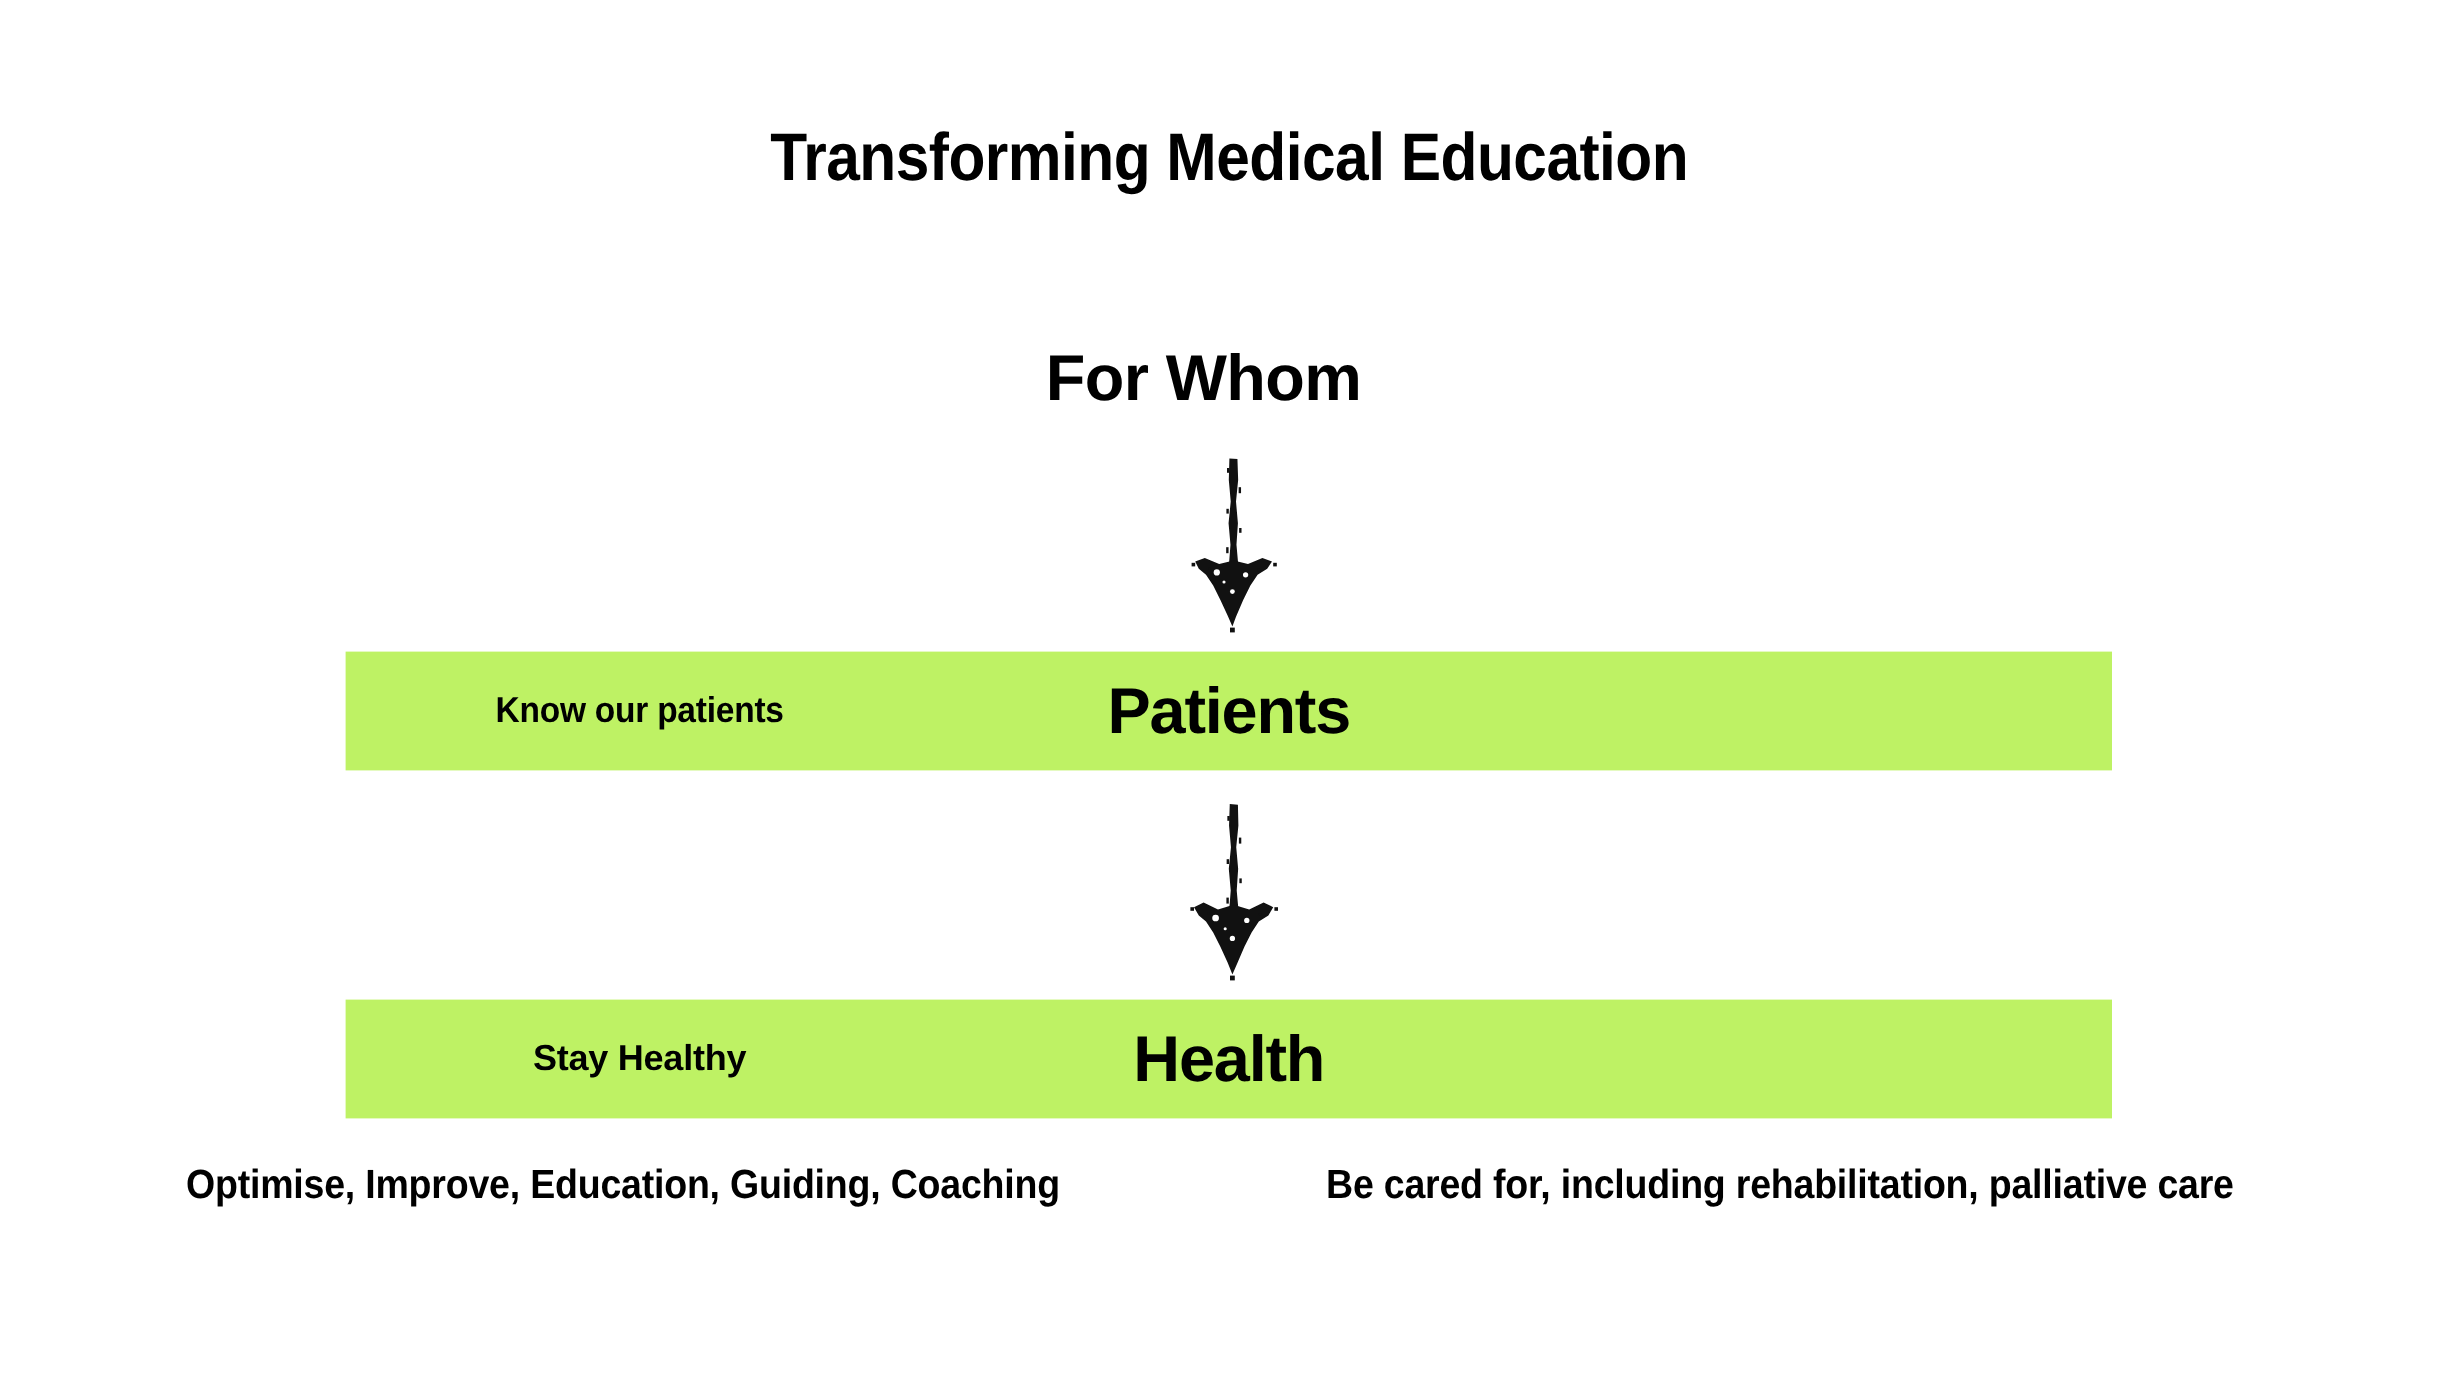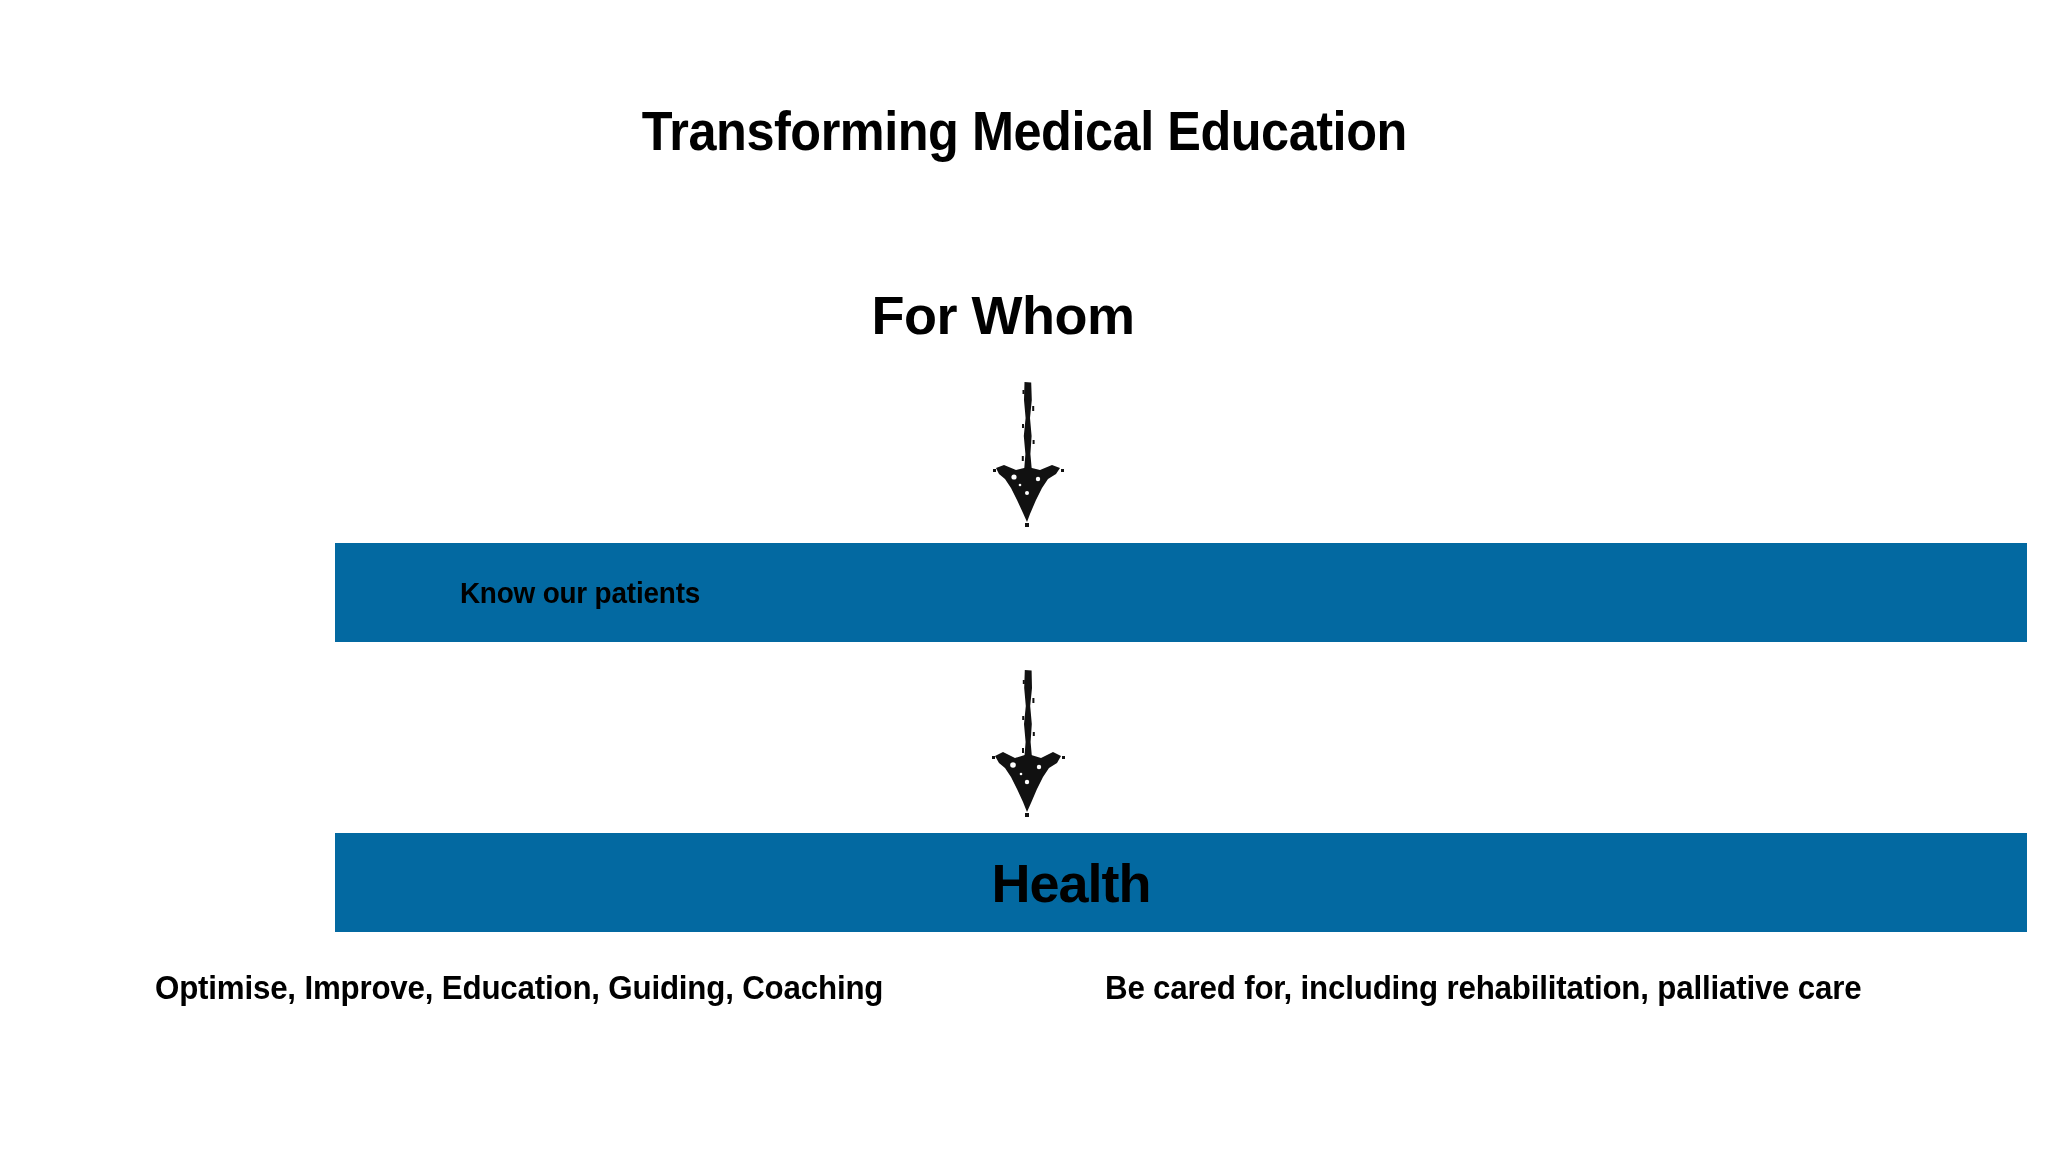--- a/index.html
+++ b/index.html
@@ -63,23 +63,22 @@
   }
   .arrow svg { display: block; }
 
   #arrow-one { top: 364px; height: 150px; }
   #arrow-two { top: 652px; height: 152px; }
 
   
   .bar {
     position: absolute;
     left: 288px;
-    width: 1692px;
-    background: #0369a1;
-    margin-left: 47px;
+    width: 1472px;
+    background: #bef264;
   }
   #bar-patients { top: 527px; height: 99px; }
   #bar-health   { top: 817px; height: 99px; }
 
   .bar-inner {
     position: relative;
     width: 100%;
     height: 100%;
   }
 
@@ -164,20 +163,21 @@
         <rect x="47" y="143" width="4" height="4"></rect>
         <rect x="29" y="93" width="2" height="2"></rect>
         <rect x="70" y="94" width="2" height="2"></rect>
       </g>
     </svg>
   </div>
 
   <div class="bar" id="bar-patients">
     <div class="bar-inner">
       <div class="bar-left side-label narrow">Know our patients</div>
+      <div class="bar-center center-label">Patients</div>
     </div>
   </div>
 
   <div class="arrow" id="arrow-two">
     <svg width="100" height="152" viewBox="0 0 100 152" aria-hidden="true">
       <g fill="#111111">
         <path d="M46.8,2 L53.6,2.6 L54.0,20 L52.2,38 L53.8,56 L52.6,74 L54.2,92 L46.2,92 L47.6,74 L46.0,56 L47.8,38 L46.2,20 Z"></path>
         <rect x="44.8" y="12" width="2" height="4"></rect>
         <rect x="54.4" y="30" width="2" height="5"></rect>
         <rect x="44.2" y="48" width="2" height="4"></rect>
@@ -194,20 +194,21 @@
         <rect x="84" y="88" width="3" height="3"></rect>
         <rect x="47" y="145" width="4" height="4"></rect>
         <rect x="28" y="92" width="2" height="2"></rect>
         <rect x="71" y="93" width="2" height="2"></rect>
       </g>
     </svg>
   </div>
 
   <div class="bar" id="bar-health">
     <div class="bar-inner">
+      <div class="bar-left side-label">Stay Healthy</div>
       <div class="bar-center center-label">Health</div>
     </div>
   </div>
 
   <div class="footnote" id="footnote-left">Optimise, Improve, Education, Guiding, Coaching</div>
 
   <div class="footnote" id="footnote-right">Be cared for, including rehabilitation, palliative care</div>
 
 </div>
 

